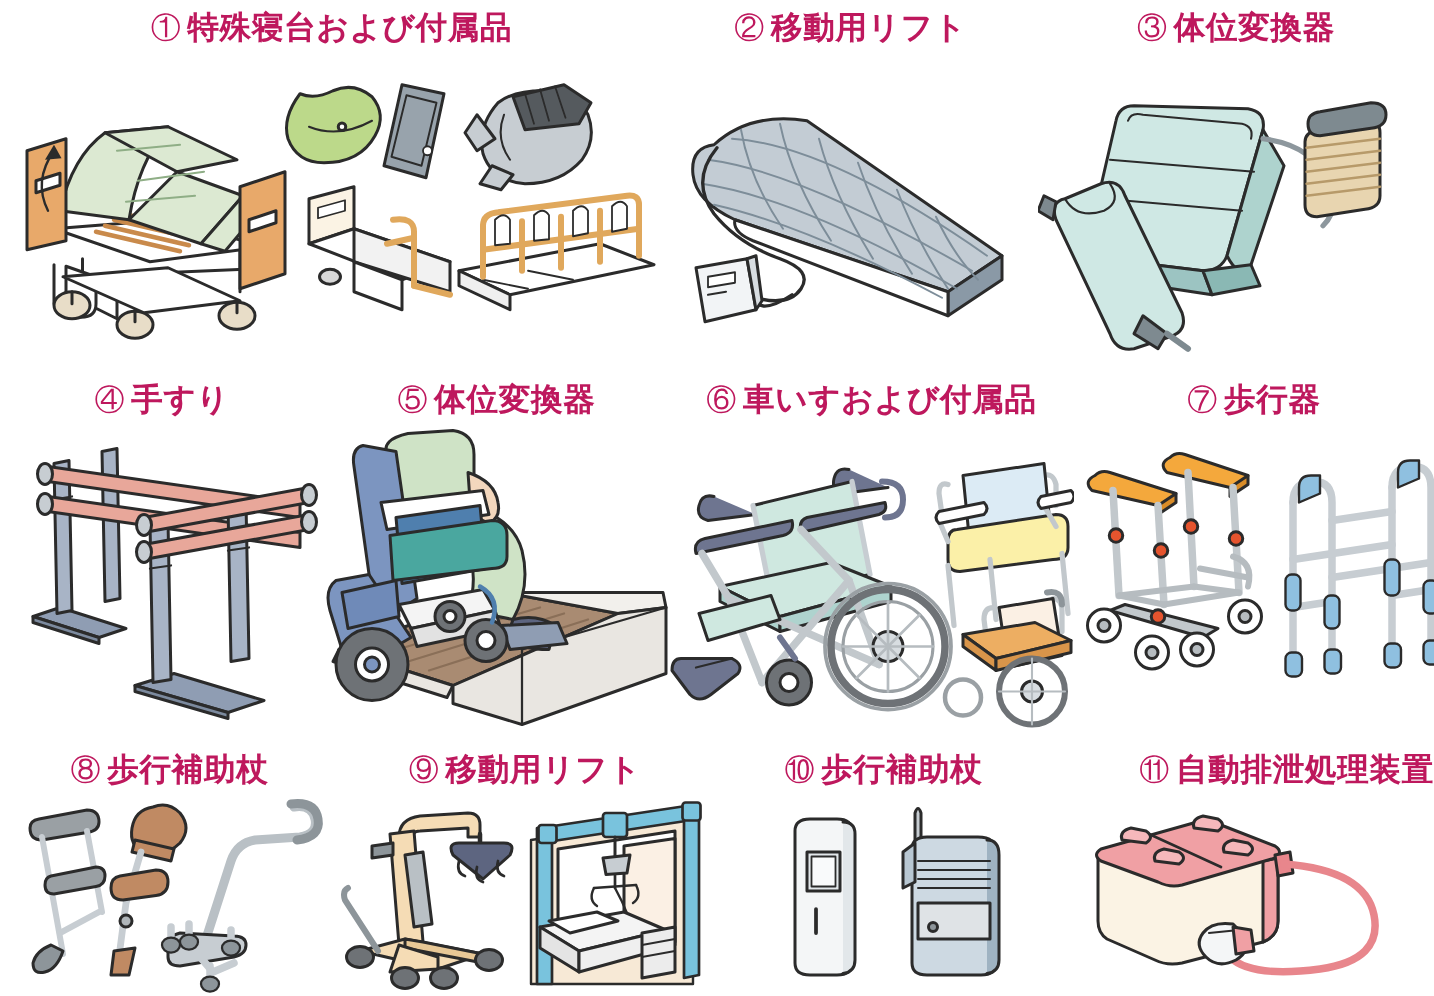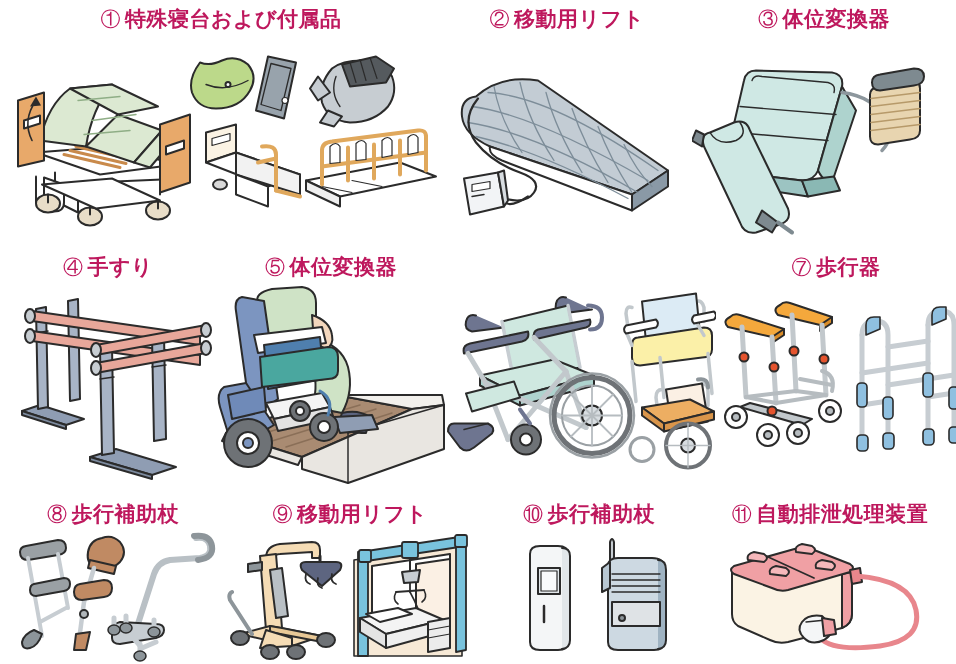--- a/index.html
+++ b/index.html
@@ -335,20 +335,23 @@
               <circle cx="84" cy="124" r="10" fill="#6e7276"></circle>
               <circle cx="84" cy="124" r="4" fill="#ffffff"></circle>
               <path d="M104 104 Q118 112 112 128" fill="none" stroke-width="3" stroke="#4f7fae"></path>
             </g>
           </g>
         </svg>
       </div>
     </div>
 
     <div class="cell" style="width:270px;">
+      <div class="cap">
+        <span class="num">⑥</span><span>車いすおよび付属品</span>
+      </div>
       <div class="art">
         <svg viewBox="0 0 270 200" preserveAspectRatio="xMidYMid meet">
           <g stroke="#2b2b2b" stroke-width="2" stroke-linejoin="round" stroke-linecap="round">
 
             <g>
 
               <path d="M30 44 Q22 42 20 50 Q18 58 26 60 L58 56" fill="#6e7590"></path>
               <path d="M120 26 Q112 24 110 32 Q108 40 116 42 L146 38" fill="#6e7590"></path>
               <path d="M142 34 Q156 34 156 46 Q156 58 144 58" fill="none" stroke-width="4" stroke="#6e7590"></path>
 
@@ -666,21 +669,21 @@
                   <path d="M138 62 L186 62"></path>
               </g>
               <path d="M138 72 L186 72 L186 96 L138 96 Z" fill="#dfe3e6"></path>
               <circle cx="148" cy="88" r="3" fill="#8d959a"></circle>
             </g>
           </g>
         </svg>
       </div>
     </div>
 
-    <div class="cell" style="width:252px;">
+    <div class="cell" style="width:252px;align-items:flex-end;">
       <div class="cap">
         <span class="num">⑪</span><span>自動排泄処理装置</span>
       </div>
       <div class="art">
         <svg viewBox="0 0 252 130" preserveAspectRatio="xMidYMid meet">
           <g stroke="#2b2b2b" stroke-width="2" stroke-linejoin="round" stroke-linecap="round">
             <g>
 
               <path d="M28 40 L96 22 L148 36 L148 84 Q148 94 138 98 L84 112 Q74 114 66 110 L34 96 Q28 92 28 84 Z" fill="#fbf3e4"></path>
               <path d="M138 44 L148 42 L148 84 Q148 94 138 98 Z" fill="#f0a0a4"></path>

